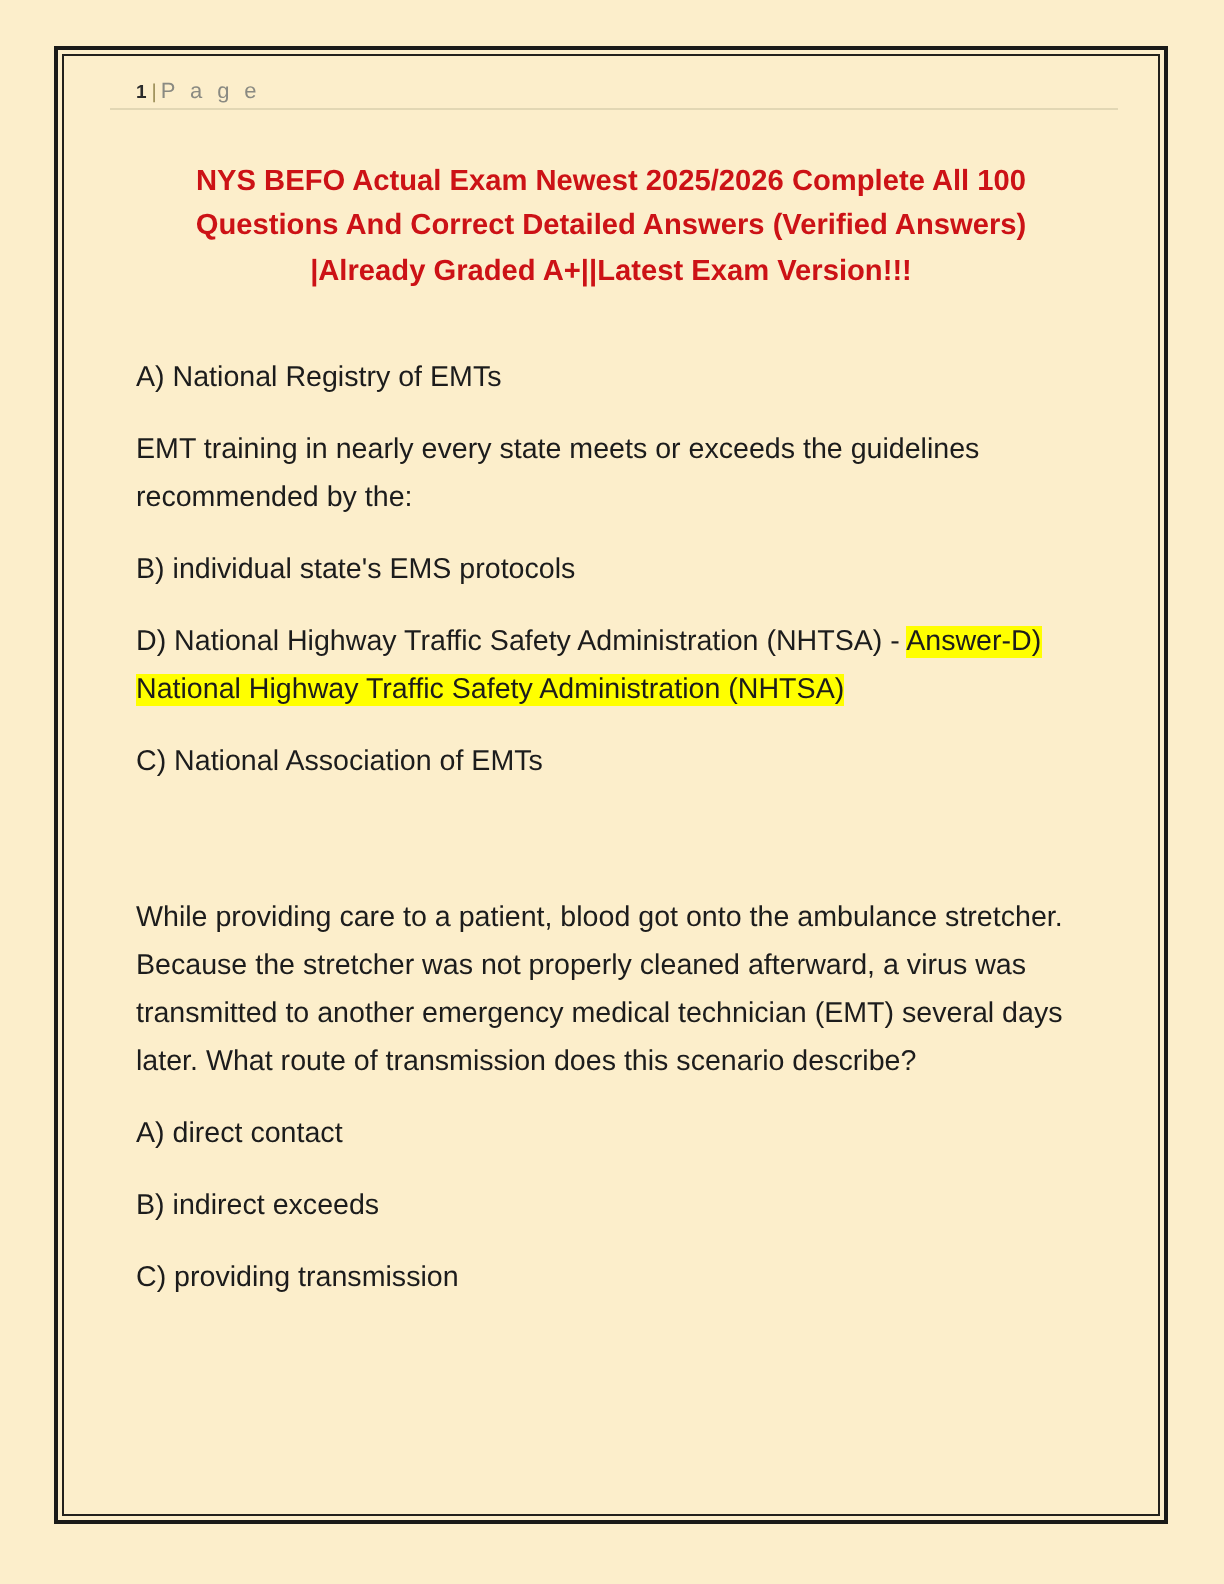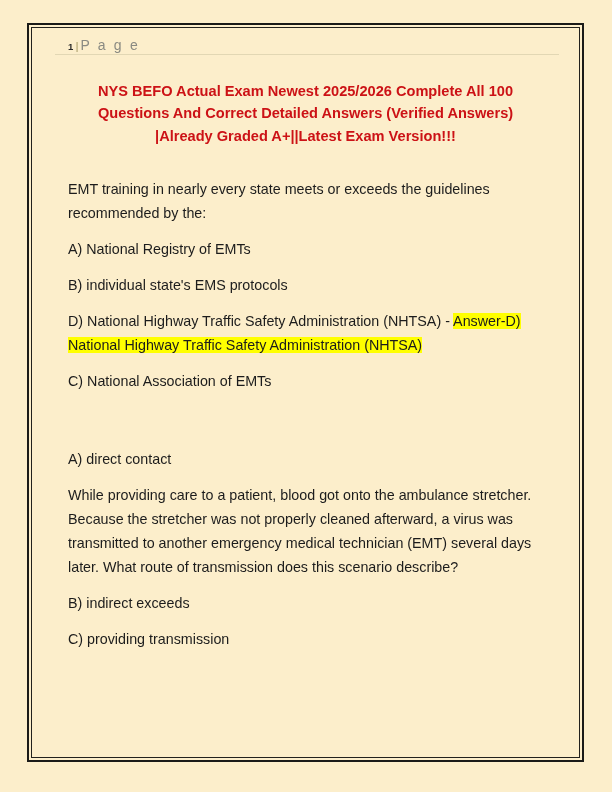--- a/index.html
+++ b/index.html
@@ -66,21 +66,21 @@
     font-weight: bold;
     color: #2b2b2b;
     letter-spacing: 0.5px;
   }
   .hdr-sep {
     font-size: 10px;
     color: #9a8c55;
     padding: 0 2px;
   }
   .hdr-label {
-    font-size: 14px;
+    font-size: 11px;
     color: #8a8a82;
     letter-spacing: 2.2px;
     text-align: center;
   }
   .hdr-rule {
     position: absolute;
     left: -13px;
     right: -16px;
     top: 20px;
     height: 1px;
@@ -132,30 +132,30 @@
   <div id="content">
 
     <div class="doc-header">
       <span class="hdr-num">1</span><span class="hdr-sep">|</span><span class="hdr-label">P a g e</span>
       <div class="hdr-rule"></div>
     </div>
 
     <div class="doc-title">NYS BEFO Actual Exam Newest 2025/2026 Complete All 100 Questions And Correct Detailed Answers (Verified Answers) |Already Graded A+||Latest Exam Version!!!</div>
 
     <div class="body-block">
+      <p class="para">A) National Registry of EMTs</p>
       <p class="para">EMT training in nearly every state meets or exceeds the guidelines recommended by the:</p>
-      <p class="para">A) National Registry of EMTs</p>
       <p class="para">B) individual state's EMS protocols</p>
       <p class="para"><span>D) National Highway Traffic Safety Administration (NHTSA) - </span><span class="hl">Answer-D) National Highway Traffic Safety Administration (NHTSA)</span></p>
       <p class="para">C) National Association of EMTs</p>
     </div>
 
     <div class="spacer-para"></div>
 
     <div class="body-block">
+      <p class="para">While providing care to a patient, blood got onto the ambulance stretcher. Because the stretcher was not properly cleaned afterward, a virus was transmitted to another emergency medical technician (EMT) several days later. What route of transmission does this scenario describe?</p>
       <p class="para">A) direct contact</p>
-      <p class="para">While providing care to a patient, blood got onto the ambulance stretcher. Because the stretcher was not properly cleaned afterward, a virus was transmitted to another emergency medical technician (EMT) several days later. What route of transmission does this scenario describe?</p>
       <p class="para">B) indirect exceeds</p>
       <p class="para">C) providing transmission</p>
     </div>
 
   </div>
 </div>
 
 </body></html>

